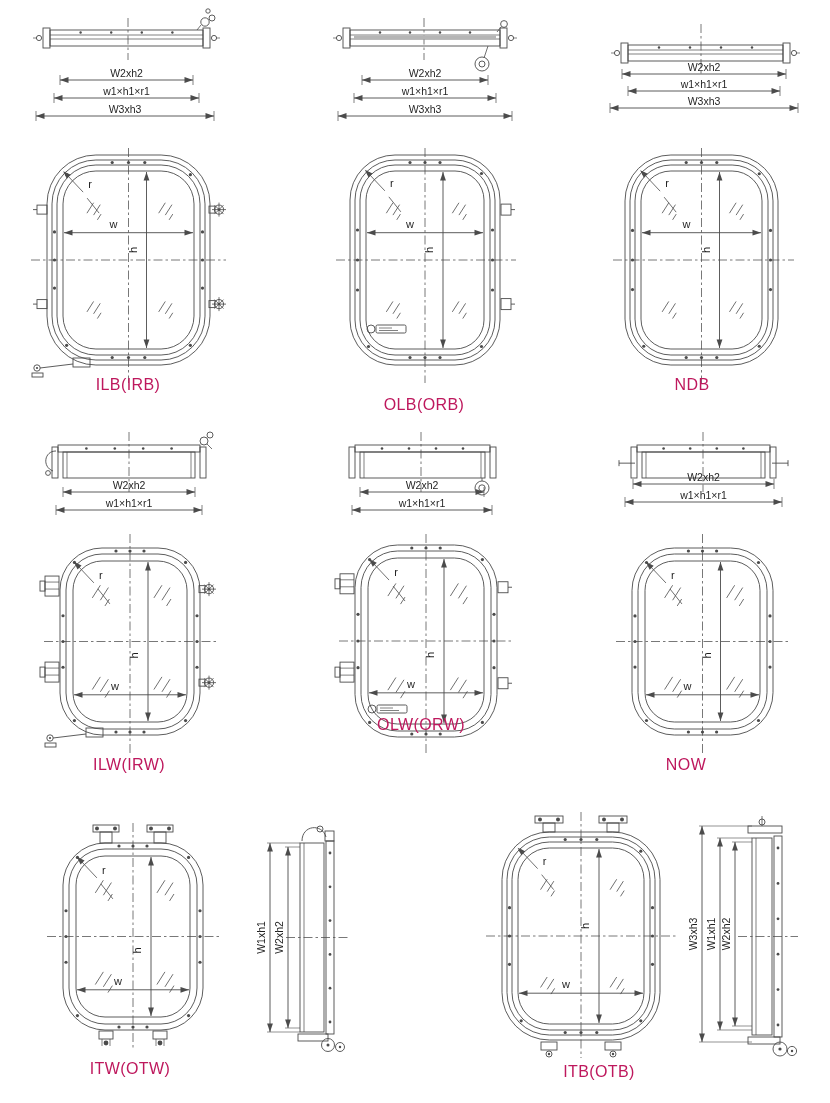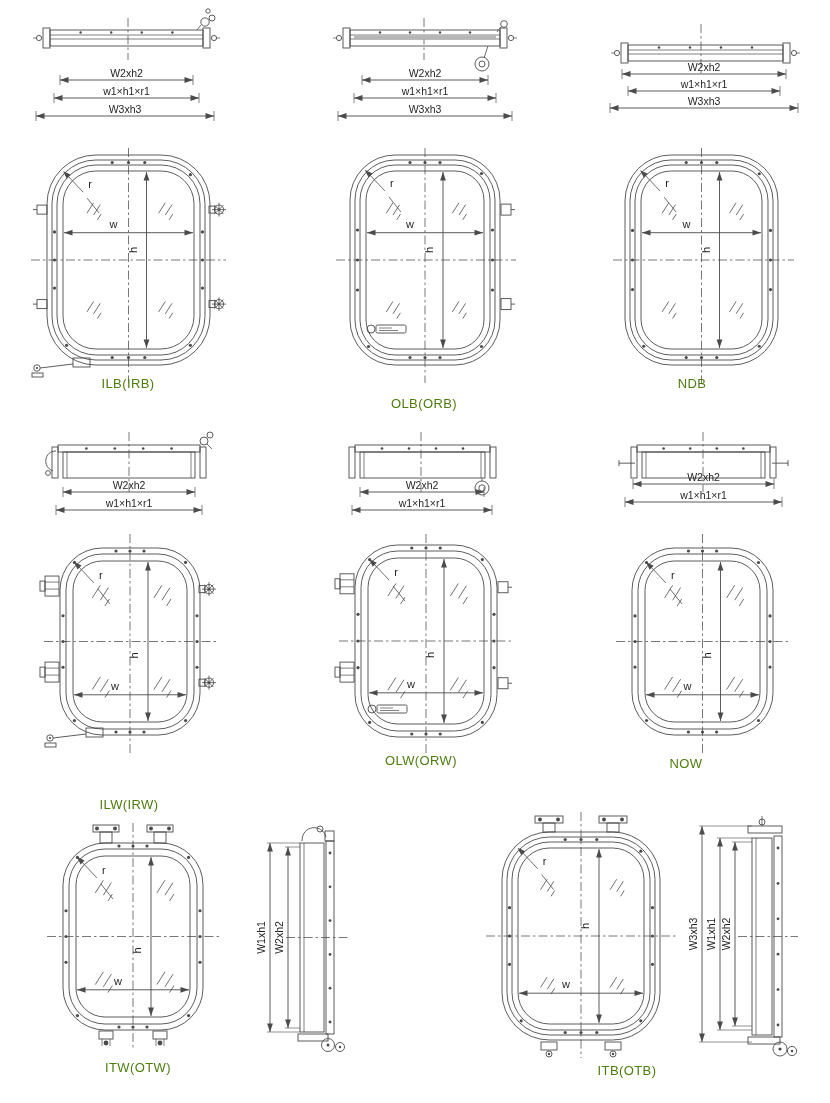--- a/index.html
+++ b/index.html
@@ -1,21 +1,21 @@
 <!DOCTYPE html>
 <html><head>
 <meta charset="utf-8">
 <style>
 *{margin:0;padding:0;box-sizing:border-box}
 body{background:#ffffff}
 .page{position:relative;width:830px;height:1103px;background:#ffffff;overflow:hidden;
       font-family:"Liberation Sans",sans-serif}
 svg.fig{position:absolute;overflow:visible}
 svg text{font-family:"Liberation Sans",sans-serif}
-.cap{position:absolute;width:160px;font-size:13px;color:#4d7c0f;text-align:center;
+.cap{position:absolute;width:160px;font-size:16px;color:#be185d;text-align:center;
      letter-spacing:.4px;white-space:nowrap}
 </style>
 </head>
 <body>
 
 <div class="page">
 
   <svg id="s-ilb-sec" class="fig" style="left:28px;top:14px" width="240" height="128">
       <line x1="100" y1="4" x2="100" y2="46" stroke="#4b4b4b" stroke-width="0.75" stroke-dasharray="9 3 2.5 3"></line>
       <rect x="22" y="16" width="153" height="16" fill="none" stroke="#4b4b4b" stroke-width="0.9"></rect>
@@ -571,22 +571,22 @@
       <text x="72.5" y="157.79500000000002" fill="#1f1f1f" font-size="11" text-anchor="middle">w</text>
       <line x1="105.5" y1="30" x2="105.5" y2="189" stroke="#4b4b4b" stroke-width="0.9"></line>
       <path d="M 105.5 30 l -2.9 8.5 h 5.8 z" fill="#4b4b4b"></path>
       <path d="M 105.5 189 l -2.9 -8.5 h 5.8 z" fill="#4b4b4b"></path>
       <text x="95.5" y="123.5" fill="#1f1f1f" font-size="11" text-anchor="middle" transform="rotate(-90 95.5 123.5)">h</text>
       <path d="M 30.959 29.959 l 3.7 7.7 l 4 -4 z" fill="#4b4b4b"></path>
       <line x1="34.959" y1="33.959" x2="50.959" y2="50.959" stroke="#4b4b4b" stroke-width="0.8"></line>
       <text x="57.959" y="46.959" fill="#1f1f1f" font-size="11" text-anchor="middle">r</text>
       <line x1="54.959" y1="56.959" x2="66.959" y2="71.959" stroke="#4b4b4b" stroke-width="0.8"></line>
     </svg>
-  <div class="cap" style="left:49px;top:797px">ILW(IRW)</div>
-  <div class="cap" style="left:341px;top:753px">OLW(ORW)</div>
+  <div class="cap" style="left:49px;top:756px">ILW(IRW)</div>
+  <div class="cap" style="left:341px;top:716px">OLW(ORW)</div>
   <div class="cap" style="left:606px;top:756px">NOW</div>
 
   <svg id="s-itw-front" class="fig" style="left:30px;top:806px" width="220" height="252">
       <rect x="33" y="37" width="140" height="187" fill="none" stroke="#4b4b4b" stroke-width="0.9" rx="42" ry="42"></rect>
       <rect x="39" y="43" width="128" height="175" fill="none" stroke="#4b4b4b" stroke-width="0.9" rx="36" ry="36"></rect>
       <rect x="46" y="50" width="114" height="161" fill="none" stroke="#4b4b4b" stroke-width="0.9" rx="29" ry="29"></rect>
       <circle cx="89" cy="40" r="1.6" fill="#4b4b4b"></circle>
       <circle cx="89" cy="221" r="1.6" fill="#4b4b4b"></circle>
       <circle cx="36" cy="104.75" r="1.6" fill="#4b4b4b"></circle>
       <circle cx="170" cy="104.75" r="1.6" fill="#4b4b4b"></circle>
@@ -770,16 +770,16 @@
       <path d="M 34 48 l -2.9 8.5 h 5.8 z" fill="#4b4b4b"></path>
       <path d="M 34 240 l -2.9 -8.5 h 5.8 z" fill="#4b4b4b"></path>
       <text x="29" y="144" fill="#1f1f1f" font-size="10.5" text-anchor="middle" transform="rotate(-90 29 144)">W1xh1</text>
       <line x1="46" y1="52" x2="66" y2="52" stroke="#4b4b4b" stroke-width="0.6"></line>
       <line x1="46" y1="236" x2="66" y2="236" stroke="#4b4b4b" stroke-width="0.6"></line>
       <line x1="49" y1="52" x2="49" y2="236" stroke="#4b4b4b" stroke-width="0.9"></line>
       <path d="M 49 52 l -2.9 8.5 h 5.8 z" fill="#4b4b4b"></path>
       <path d="M 49 236 l -2.9 -8.5 h 5.8 z" fill="#4b4b4b"></path>
       <text x="44" y="144" fill="#1f1f1f" font-size="10.5" text-anchor="middle" transform="rotate(-90 44 144)">W2xh2</text>
     </svg>
-  <div class="cap" style="left:58px;top:1060px">ITW(OTW)</div>
-  <div class="cap" style="left:547px;top:1063px">ITB(OTB)</div>
+  <div class="cap" style="left:50px;top:1060px">ITW(OTW)</div>
+  <div class="cap" style="left:519px;top:1063px">ITB(OTB)</div>
 
 </div>
 
 </body></html>

